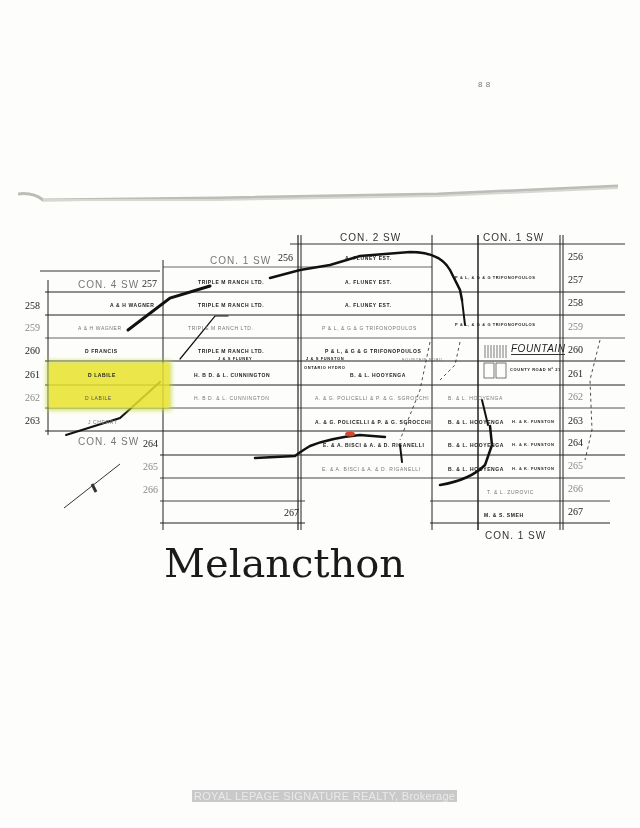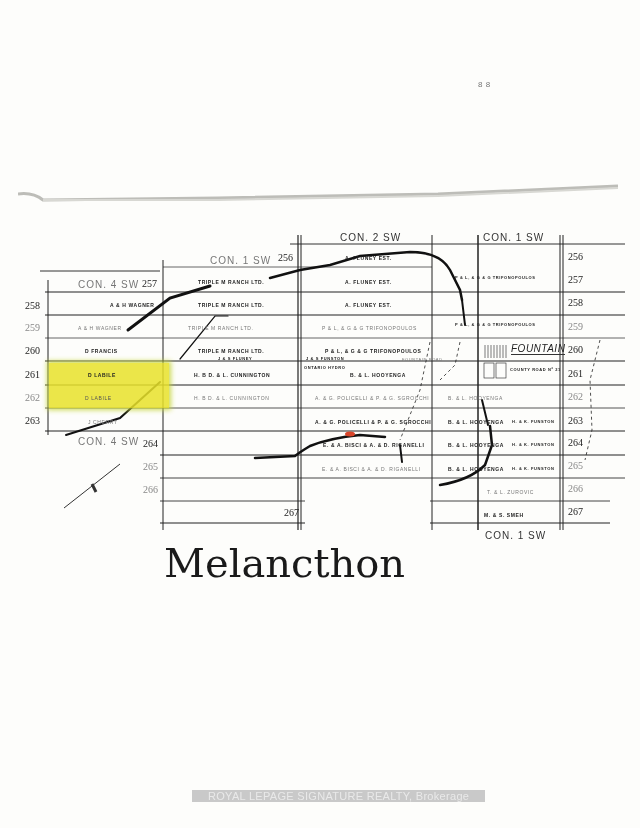--- a/index.html
+++ b/index.html
@@ -6,21 +6,21 @@
   body { width:640px; height:828px; background:#fdfdfb; position:relative; overflow:hidden; font-family:"Liberation Sans", sans-serif; }
   .abs { position:absolute; }
   .fold { position:absolute; left:18px; top:178px; width:600px; height:30px; }
   .lbl { position:absolute; font-size:5px; font-weight:bold; color:#222; letter-spacing:0.6px; white-space:nowrap; }
   .lbl.faint { color:#777; font-weight:normal; }
   .num { position:absolute; font-size:10px; color:#222; font-family:Liberation Serif, serif; }
   .num.faint { color:#888; }
   .con { position:absolute; font-size:10px; color:#333; letter-spacing:1px; white-space:nowrap; }
   .con.faint { color:#777; }
   .title { position:absolute; left:164px; top:540px; font-family:"DejaVu Serif", serif; font-size:40px; color:#1a1a1a; letter-spacing:0px; }
-  .watermark { position:absolute; left:192px; top:790px; font-size:11px; color:#e9e9e9; background:#c9c9c9; padding:0 16px; letter-spacing:0.3px; white-space:nowrap; }
+  .watermark { position:absolute; left:192px; top:790px; font-size:11px; color:#e9e9e9; background:#c9c9c9; padding:0 2px; letter-spacing:0.3px; white-space:nowrap; }
   .corbetton { position:absolute; left:511px; top:343px; font-size:10px; font-style:italic; color:#222; border-bottom:1px solid #333; letter-spacing:0.5px; }
   .highlight { position:absolute; left:49px; top:363px; width:120px; height:45px; background:#e8e22a; opacity:0.85; box-shadow:0 0 5px 2px #c5d43a; }
 </style>
 </head>
 <body>
 
 <svg class="fold" viewBox="0 0 600 30">
   <path d="M0 16 Q15 14 25 22 L200 20 L420 16 L600 8" stroke="#bdbdb8" stroke-width="3" fill="none"></path>
   <path d="M25 22 L200 22 L420 18 L600 10" stroke="#d8d8d3" stroke-width="2" fill="none"></path>
 </svg>

